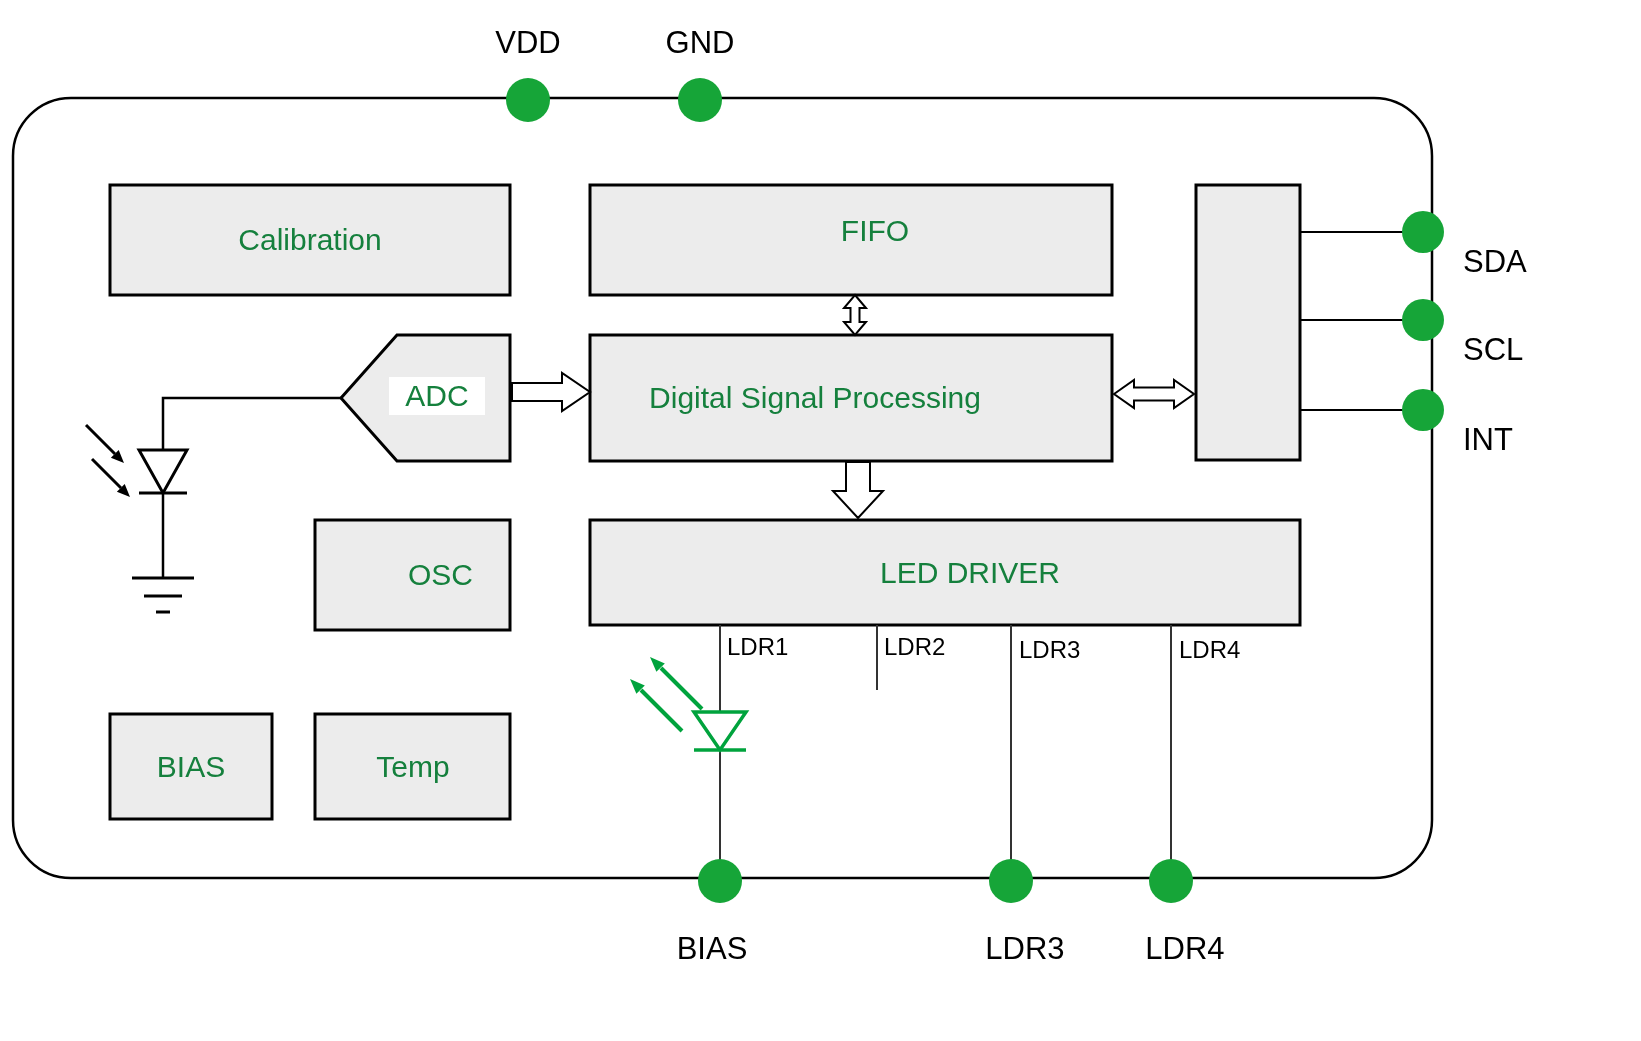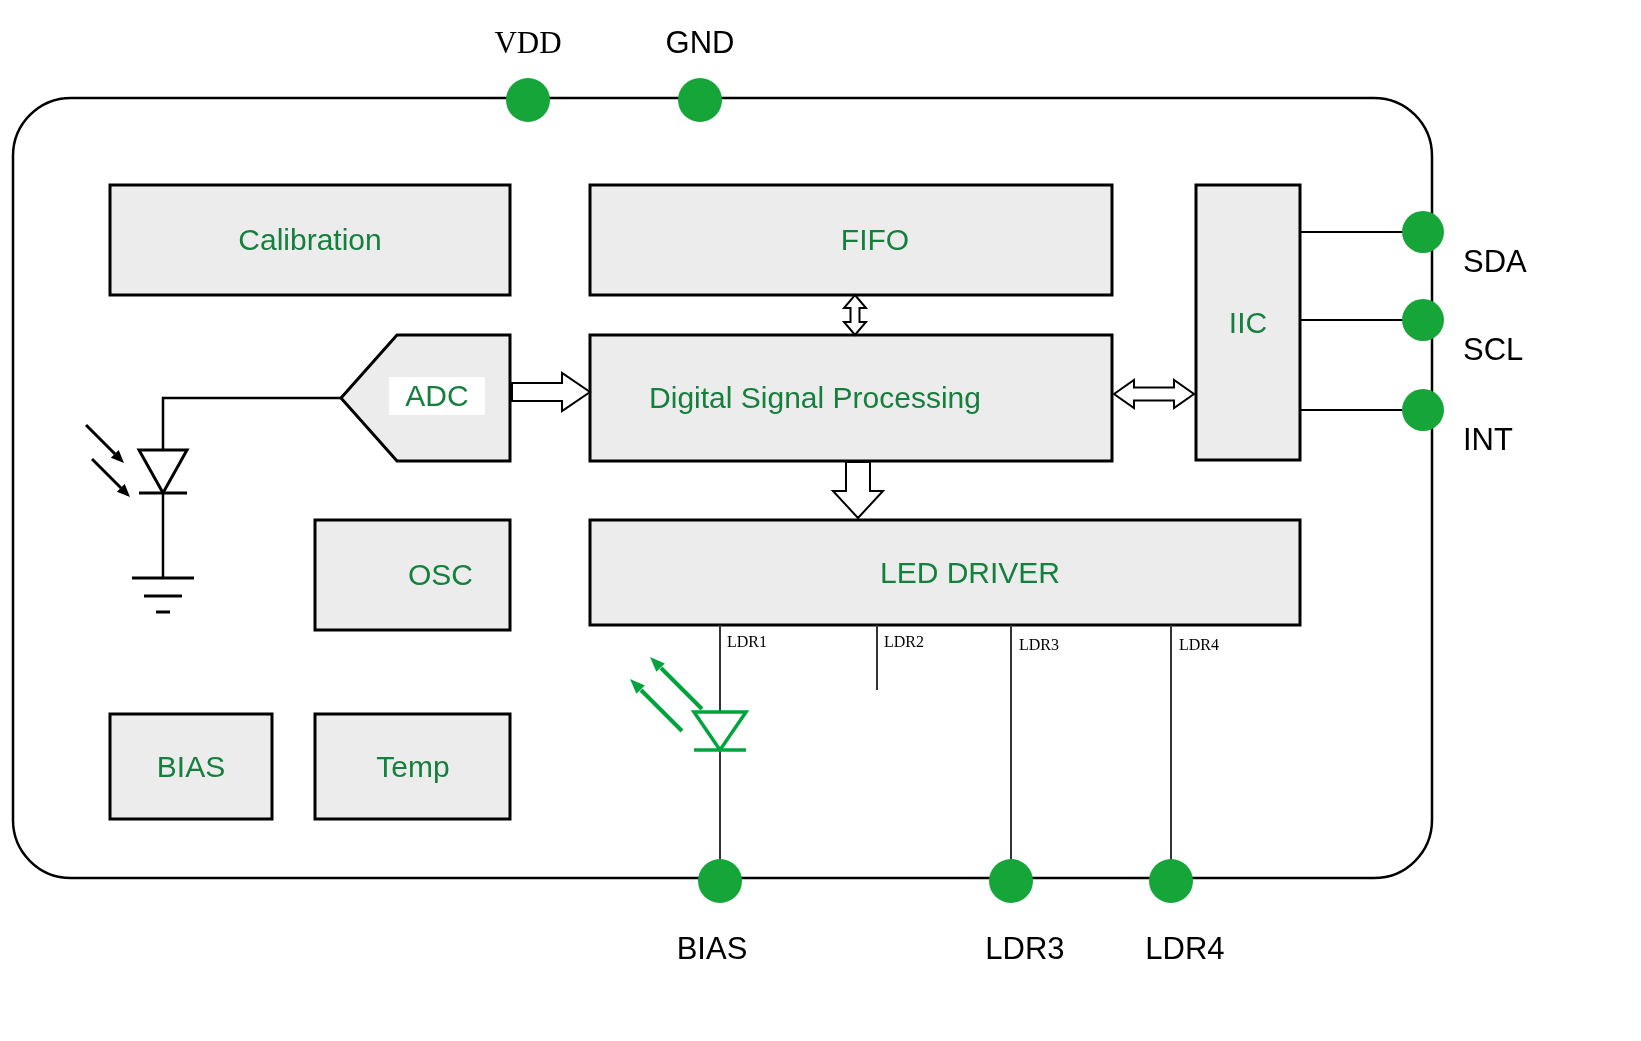--- a/index.html
+++ b/index.html
@@ -30,25 +30,24 @@
     color: #000;
     display: flex;
     align-items: center;
     justify-content: center;
     white-space: nowrap;
     pointer-events: none;
   }
   .pin-label.left-align { justify-content: flex-start; margin-top: 29px; }
   .wire-label {
     position: absolute;
-    font-size: 16px;
+    font-size: 24px;
     color: #000;
     white-space: nowrap;
     pointer-events: none;
-    font-family: Liberation Serif, serif;
   }
 </style>
 </head>
 <body>
 
 <div id="stage">
 
   <svg id="diagram-svg" width="1641" height="1041" viewBox="0 0 1641 1041">
 
     <rect x="13" y="98" width="1419" height="780" rx="58" ry="58" fill="none" stroke="#000" stroke-width="2.5"></rect>
@@ -118,32 +117,31 @@
     <circle cx="700" cy="100" r="22" fill="#16a538"></circle>
     <circle cx="1423" cy="232" r="21" fill="#16a538"></circle>
     <circle cx="1423" cy="320" r="21" fill="#16a538"></circle>
     <circle cx="1423" cy="410" r="21" fill="#16a538"></circle>
     <circle cx="720" cy="881" r="22" fill="#16a538"></circle>
     <circle cx="1011" cy="881" r="22" fill="#16a538"></circle>
     <circle cx="1171" cy="881" r="22" fill="#16a538"></circle>
   </svg>
 
   <div class="blabel" style="left:110px; top:185px; width:400px; height:110px;">Calibration</div>
-  <div class="blabel" style="left:590px; top:185px; width:570px; height:110px;text-align:center;">FIFO</div>
-  <div class="blabel" style="left:1196px; top:185px; width:104px; height:275px;">IIC</div>
+  <div class="blabel" style="left:590px; top:176px; width:570px; height:110px;text-align:center;">FIFO</div>
   <div class="blabel" style="left:554px; top:335px; width:522px; height:126px;">Digital Signal Processing</div>
   <div class="blabel" style="left:382px; top:368px; width:110px; height:56px;">
       <span class="adc-bg">ADC</span>
     </div>
   <div class="blabel" style="left:315px; top:520px; width:195px; height:110px;margin-left:28px;">OSC</div>
   <div class="blabel" style="left:590px; top:520px; width:710px; height:105px;padding-left:25px;">LED DRIVER</div>
   <div class="blabel" style="left:110px; top:714px; width:162px; height:105px;">BIAS</div>
   <div class="blabel" style="left:315px; top:714px; width:196px; height:105px;">Temp</div>
 
-  <div class="pin-label" style="left:458px; top:20px; width:140px; height:45px;font-family:Liberation Serif, serif;">VDD</div>
+  <div class="pin-label" style="left:458px; top:20px; width:140px; height:45px;">VDD</div>
   <div class="pin-label" style="left:630px; top:20px; width:140px; height:45px;">GND</div>
   <div class="pin-label left-align" style="left:1463px; top:210px; width:120px; height:45px;">SDA</div>
   <div class="pin-label left-align" style="left:1463px; top:298px; width:120px; height:45px;">SCL</div>
   <div class="pin-label left-align" style="left:1463px; top:388px; width:120px; height:45px;">INT</div>
   <div class="pin-label" style="left:632px; top:926px; width:160px; height:45px;">BIAS</div>
   <div class="pin-label" style="left:945px; top:926px; width:160px; height:45px;">LDR3</div>
   <div class="pin-label" style="left:1105px; top:926px; width:160px; height:45px;">LDR4</div>
 
   <div class="wire-label" style="left:727px; top:633px;">LDR1</div>
   <div class="wire-label" style="left:884px; top:633px;">LDR2</div>

